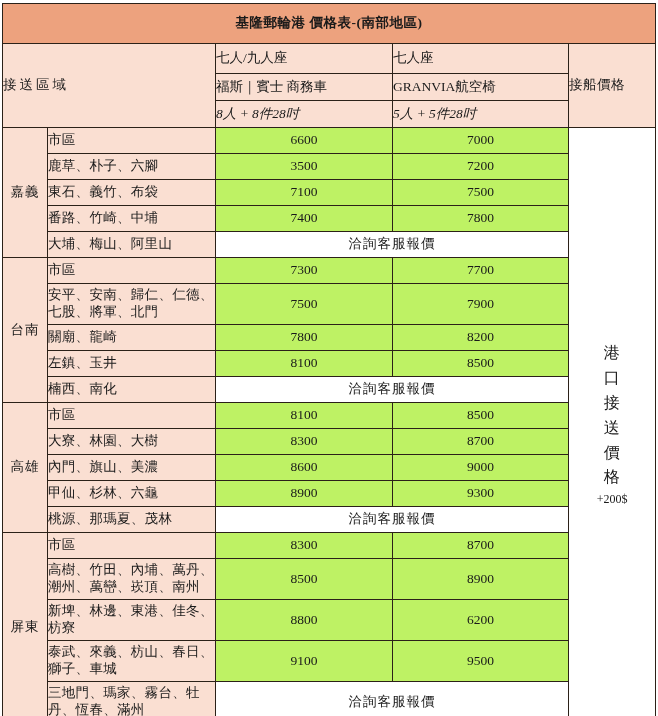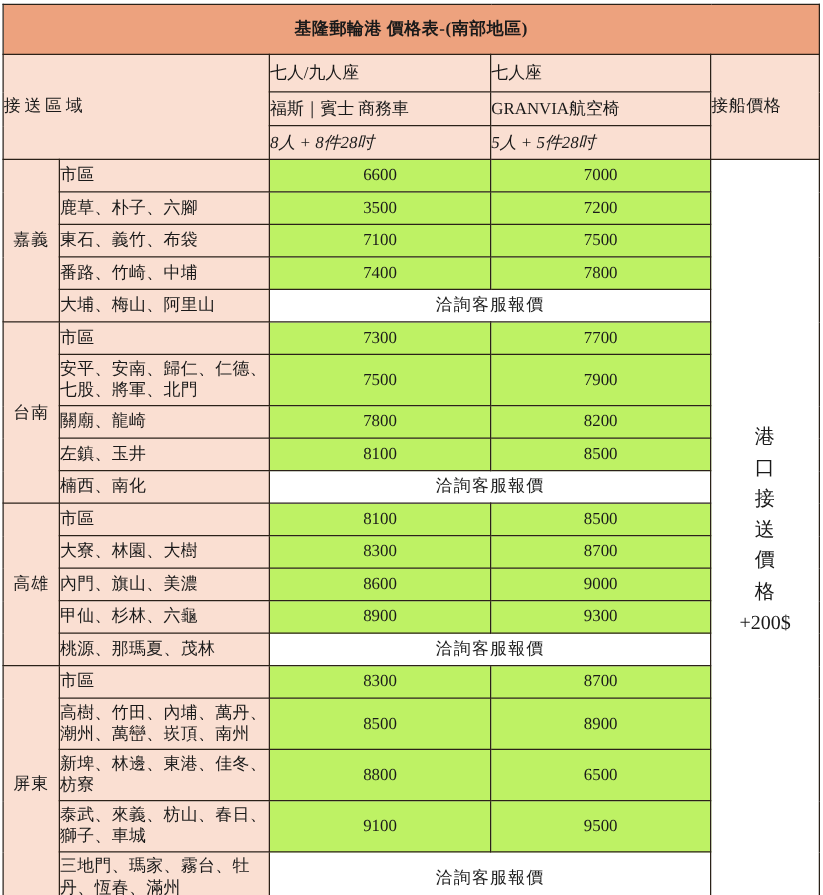--- a/index.html
+++ b/index.html
@@ -112,21 +112,21 @@
     justify-content: center;
     line-height: 1.55;
     font-size: 16px;
     letter-spacing: 0.5px;
   }
   .boat-stack span.ch {
     display: block;
   }
   .boat-stack span.amt {
     display: block;
-    font-size: 16px;
+    font-size: 12px;
     letter-spacing: 0;
   }
 
   .r-h1 { height: 40px; }
   .r-h2 { height: 30px; }
   .r-h3 { height: 27px; }
   .row-1 { height: 26px; }
   .row-2 { height: 41px; }
 </style>
 </head>
@@ -252,21 +252,21 @@
           <td class="price-cell">8700</td>
         </tr>
         <tr class="row-2">
           <td class="area-cell">高樹、竹田、內埔、萬丹、潮州、萬巒、崁頂、南州</td>
           <td class="price-cell">8500</td>
           <td class="price-cell">8900</td>
         </tr>
         <tr class="row-2">
           <td class="area-cell">新埤、林邊、東港、佳冬、枋寮</td>
           <td class="price-cell">8800</td>
-          <td class="price-cell">6500</td>
+          <td class="price-cell">6200</td>
         </tr>
         <tr class="row-2">
           <td class="area-cell">泰武、來義、枋山、春日、獅子、車城</td>
           <td class="price-cell">9100</td>
           <td class="price-cell">9500</td>
         </tr>
         <tr class="row-2">
           <td class="area-cell">三地門、瑪家、霧台、牡丹、恆春、滿州</td>
           <td class="inquiry-cell" colspan="2">洽詢客服報價</td>
         </tr>

